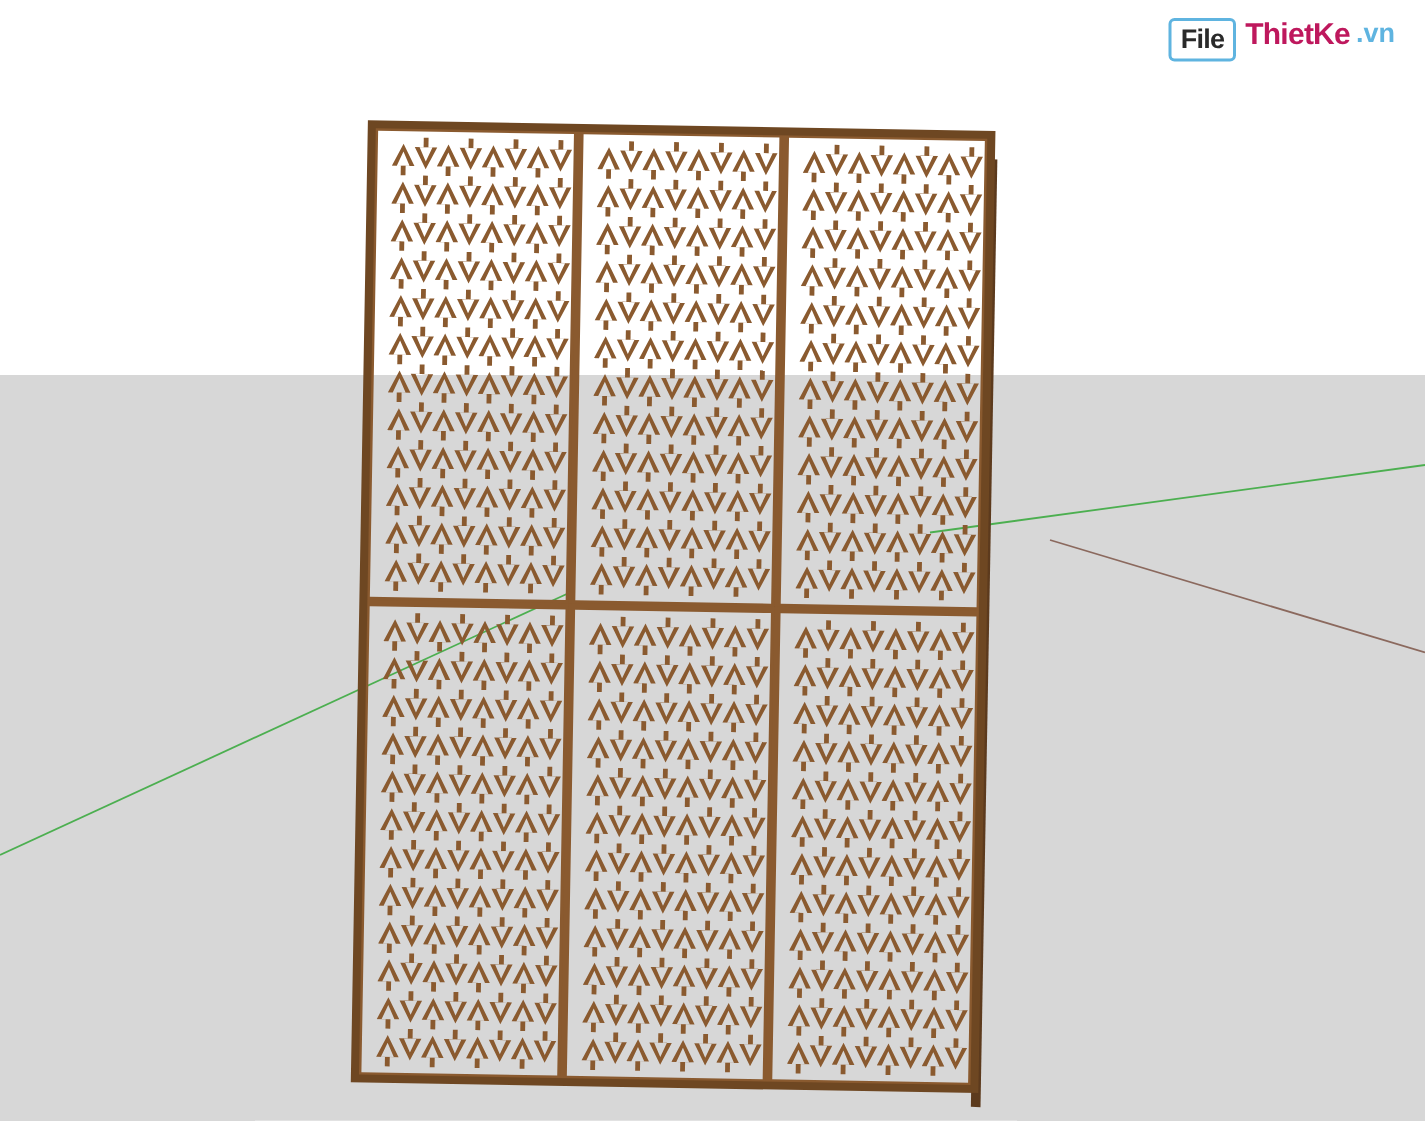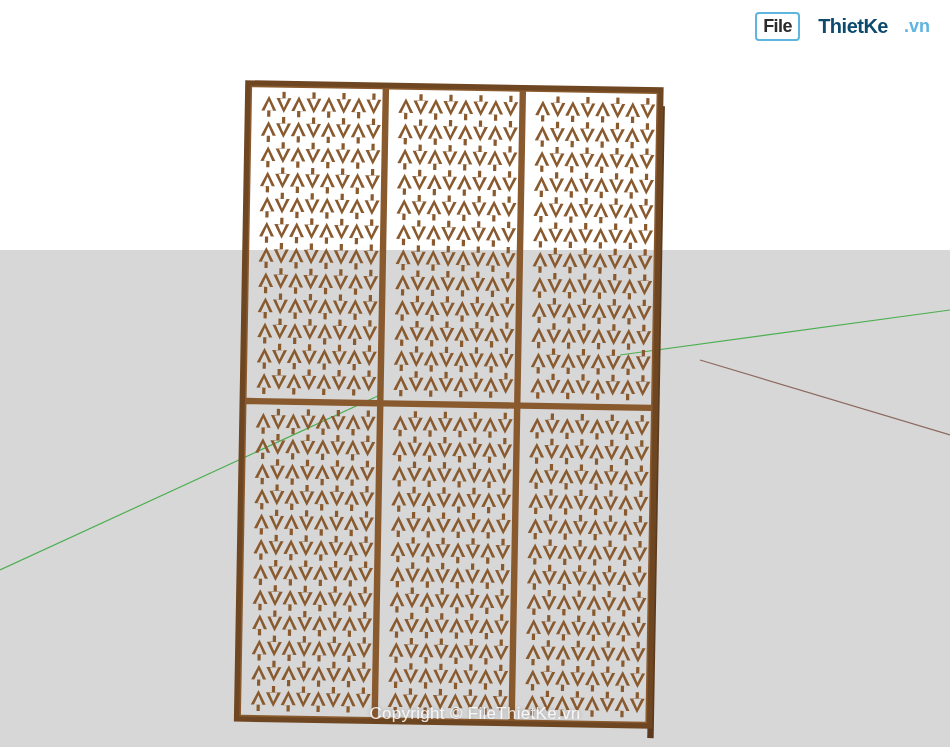--- a/index.html
+++ b/index.html
@@ -24,38 +24,38 @@
   }
   .axis-line {
     position: absolute;
     pointer-events: none;
   }
   .logo {
     position: absolute;
     top: 12px;
     right: 20px;
     display: flex;
-    align-items: center;
-    gap: 14px;
+    align-items: flex-start;
+    gap: 2px;
   }
   .logo-file {
     background: #fff;
     border: 2px solid #5fb4e0;
     border-radius: 4px;
     padding: 2px 6px;
     font-weight: 800;
     font-size: 18px;
     color: #2a2a2a;
     letter-spacing: -0.5px;
     font-family: "Arial Black", Arial, sans-serif;
   }
   .logo-thietke {
     font-weight: 800;
     font-size: 20px;
-    color: #0c4a6e;
+    color: #be185d;
     margin-left: 4px;
     font-family: "Arial Black", Arial, sans-serif;
     letter-spacing: -0.5px;
   }
   .logo-vn {
     font-weight: 600;
     font-size: 18px;
     color: #5fb4e0;
     margin-left: 2px;
   }
@@ -155,15 +155,14 @@
       <use href="#fullscreen"></use>
     </g>
   </svg>
 
   <div class="logo">
     <span class="logo-file">File</span>
     <span class="logo-thietke">ThietKe</span>
     <span class="logo-vn">.vn</span>
   </div>
 
-  <div class="watermark">Copyright © FileThietKe.vn</div>
 
 </div>
 
 </body></html>

